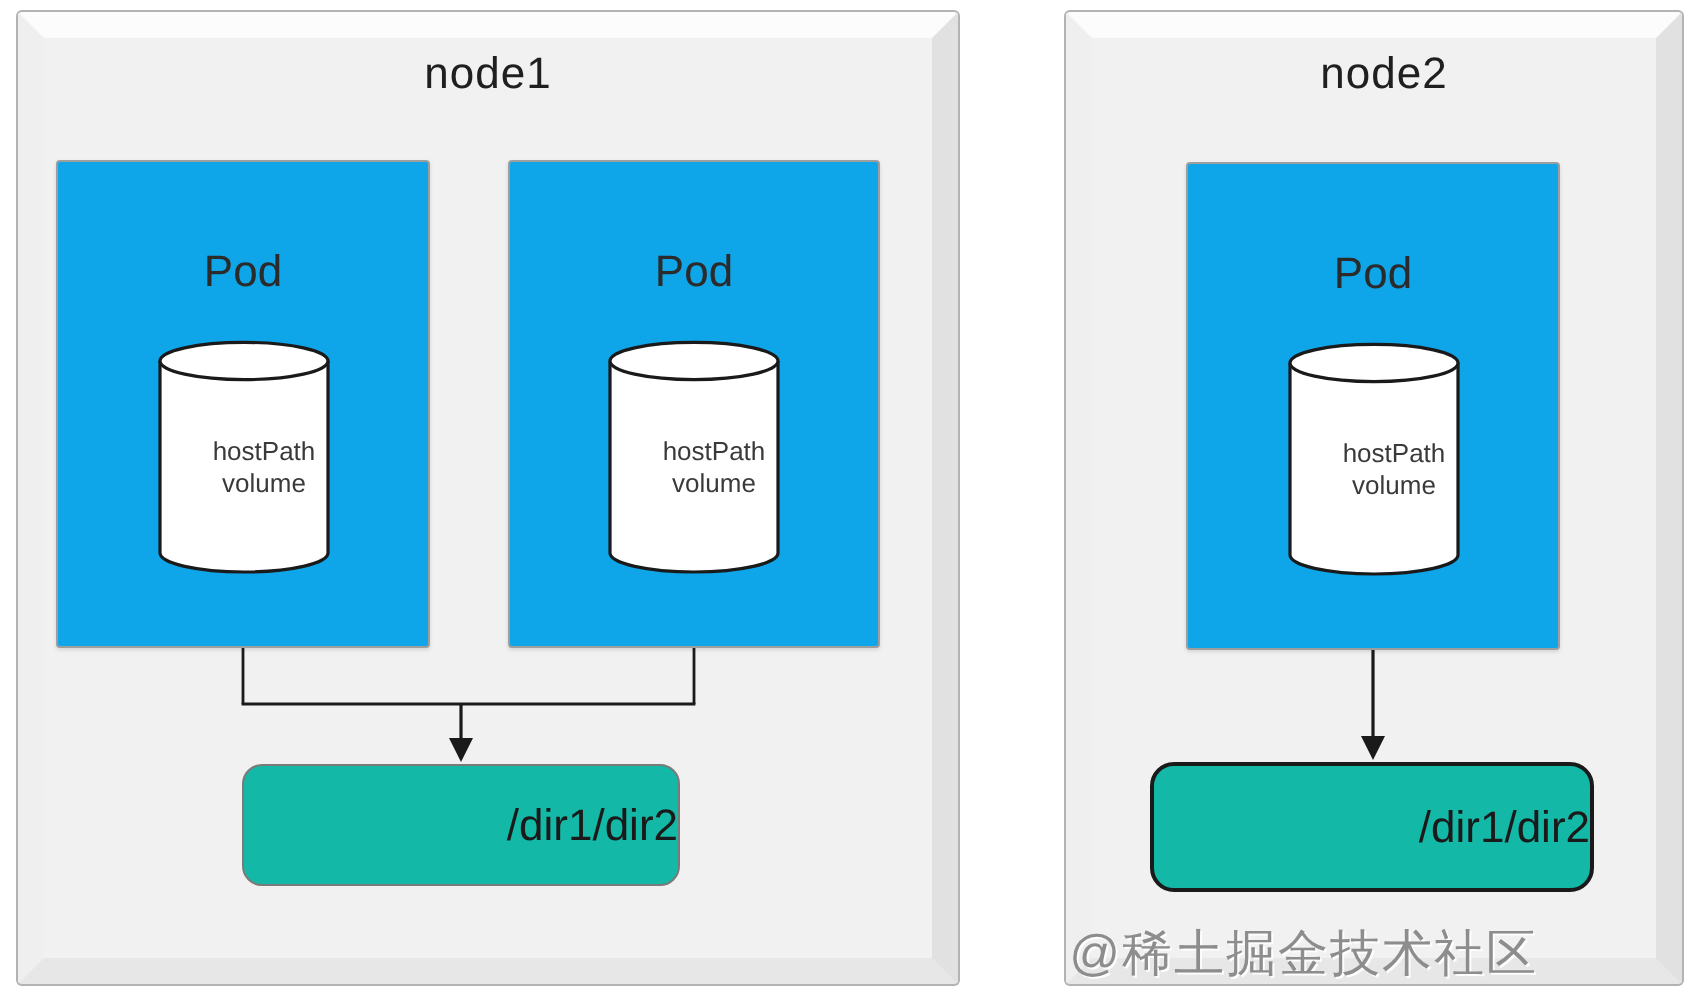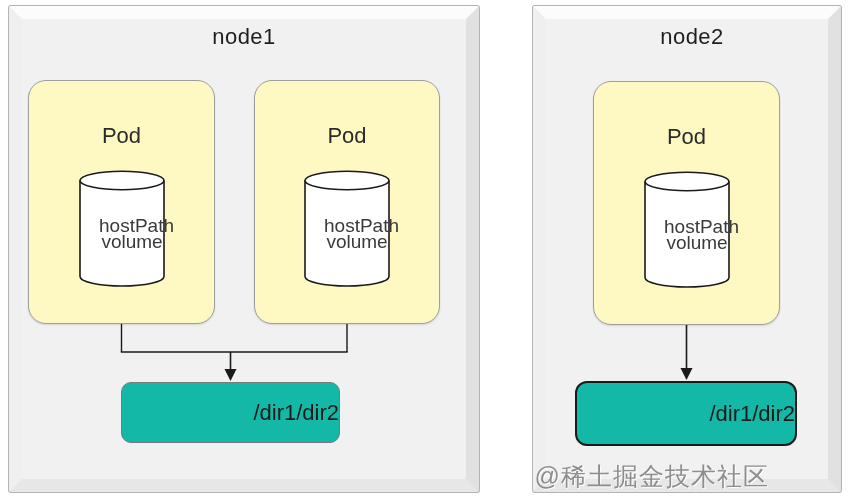--- a/index.html
+++ b/index.html
@@ -22,23 +22,23 @@
   .node-title {
     position: absolute;
     text-align: center;
     font-size: 22px;
     color: #1f1f1f;
     letter-spacing: 0.5px;
   }
 
   .pod {
     position: absolute;
-    background: #fef9c3;
+    background: #0ea5e9;
     border: 1px solid #9e9e9e;
-    border-radius: 18px;
+    border-radius: 2px;
     box-shadow: 0 1px 2px rgba(0,0,0,0.12);
   }
 
   .pod-label {
     position: absolute;
     top: 42px;
     left: 0;
     width: 100%;
     text-align: center;
     font-size: 22px;
@@ -48,21 +48,21 @@
   .cylinder {
     position: absolute;
     width: 86px;
     height: 118px;
   }
 
   .volume-label {
     position: absolute;
     width: 86px;
     text-align: center;
-    font-size: 19px;
+    font-size: 13px;
     line-height: 16px;
     color: #3a3a3a;
     padding-left: 20px;
   }
 
   .dir-box {
     position: absolute;
     background: #14b8a6;
     text-align: right;
     font-size: 22px;

